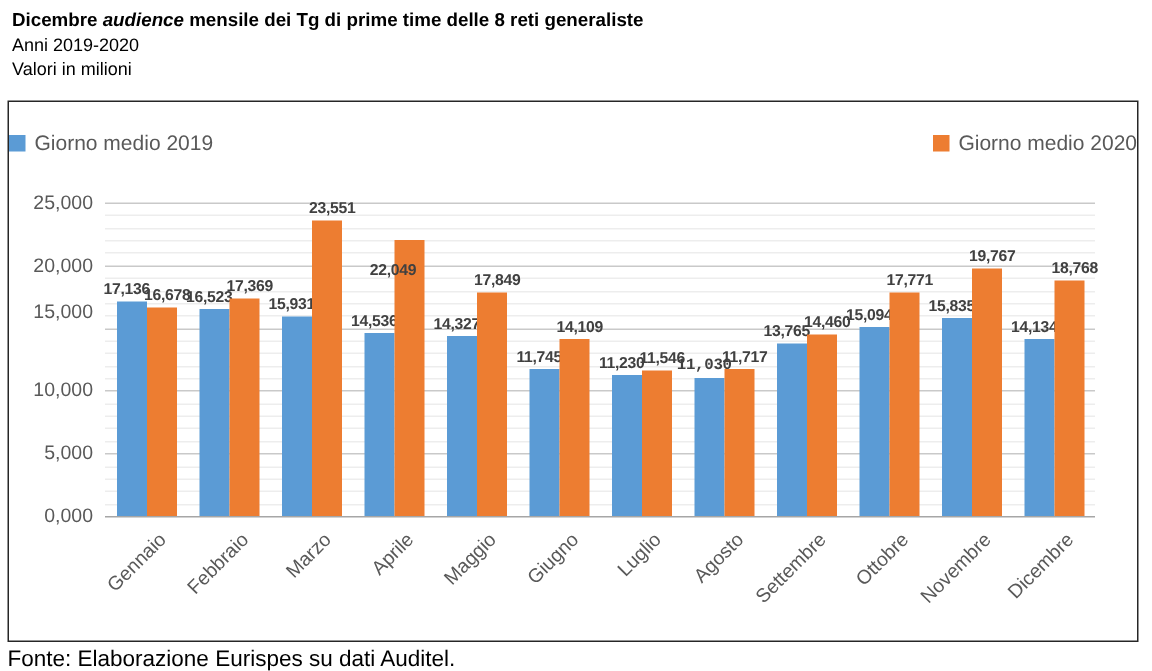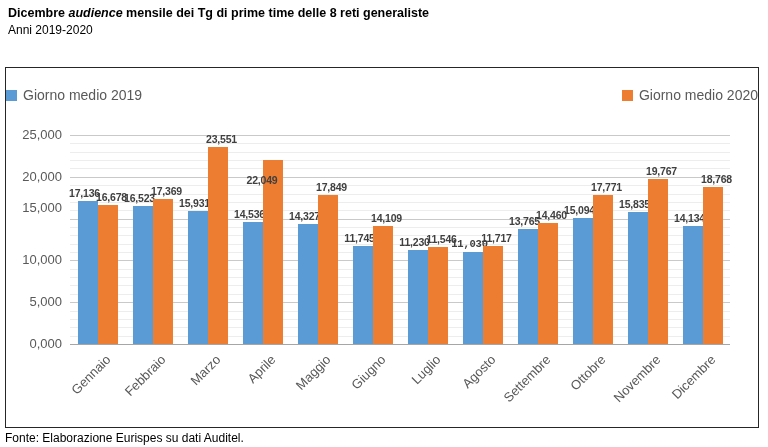--- a/index.html
+++ b/index.html
@@ -57,31 +57,32 @@
   .xlabel {
     position: absolute;
     font-size: 13px; color: #595959; white-space: nowrap;
     transform: translateX(-100%) rotate(-45deg);
     transform-origin: 100% 0;
   }
 
   
   .footer {
     position: absolute; left: 5px; top: 431px;
-    font-size: 12px; color: #000;
+    font-size: 15px; color: #000;
   }
 </style>
 </head>
 <body>
 
 <div class="page">
 
   <div class="header">
     <div class="title-line"><span>Dicembre </span><span class="italic">audience</span><span> mensile dei Tg di prime time delle 8 reti generaliste</span></div>
     <div class="subtitle">Anni 2019-2020</div>
+    <div class="subtitle">Valori in milioni</div>
   </div>
 
   <div class="chart-frame">
     <div class="chart-inner">
 
       <div class="legend">
         <div class="legend-item">
           <span class="legend-swatch" id="swatch-0" style="background: rgb(91, 155, 213);"></span>
           <span class="legend-label">Giorno medio 2019</span>
         </div>

